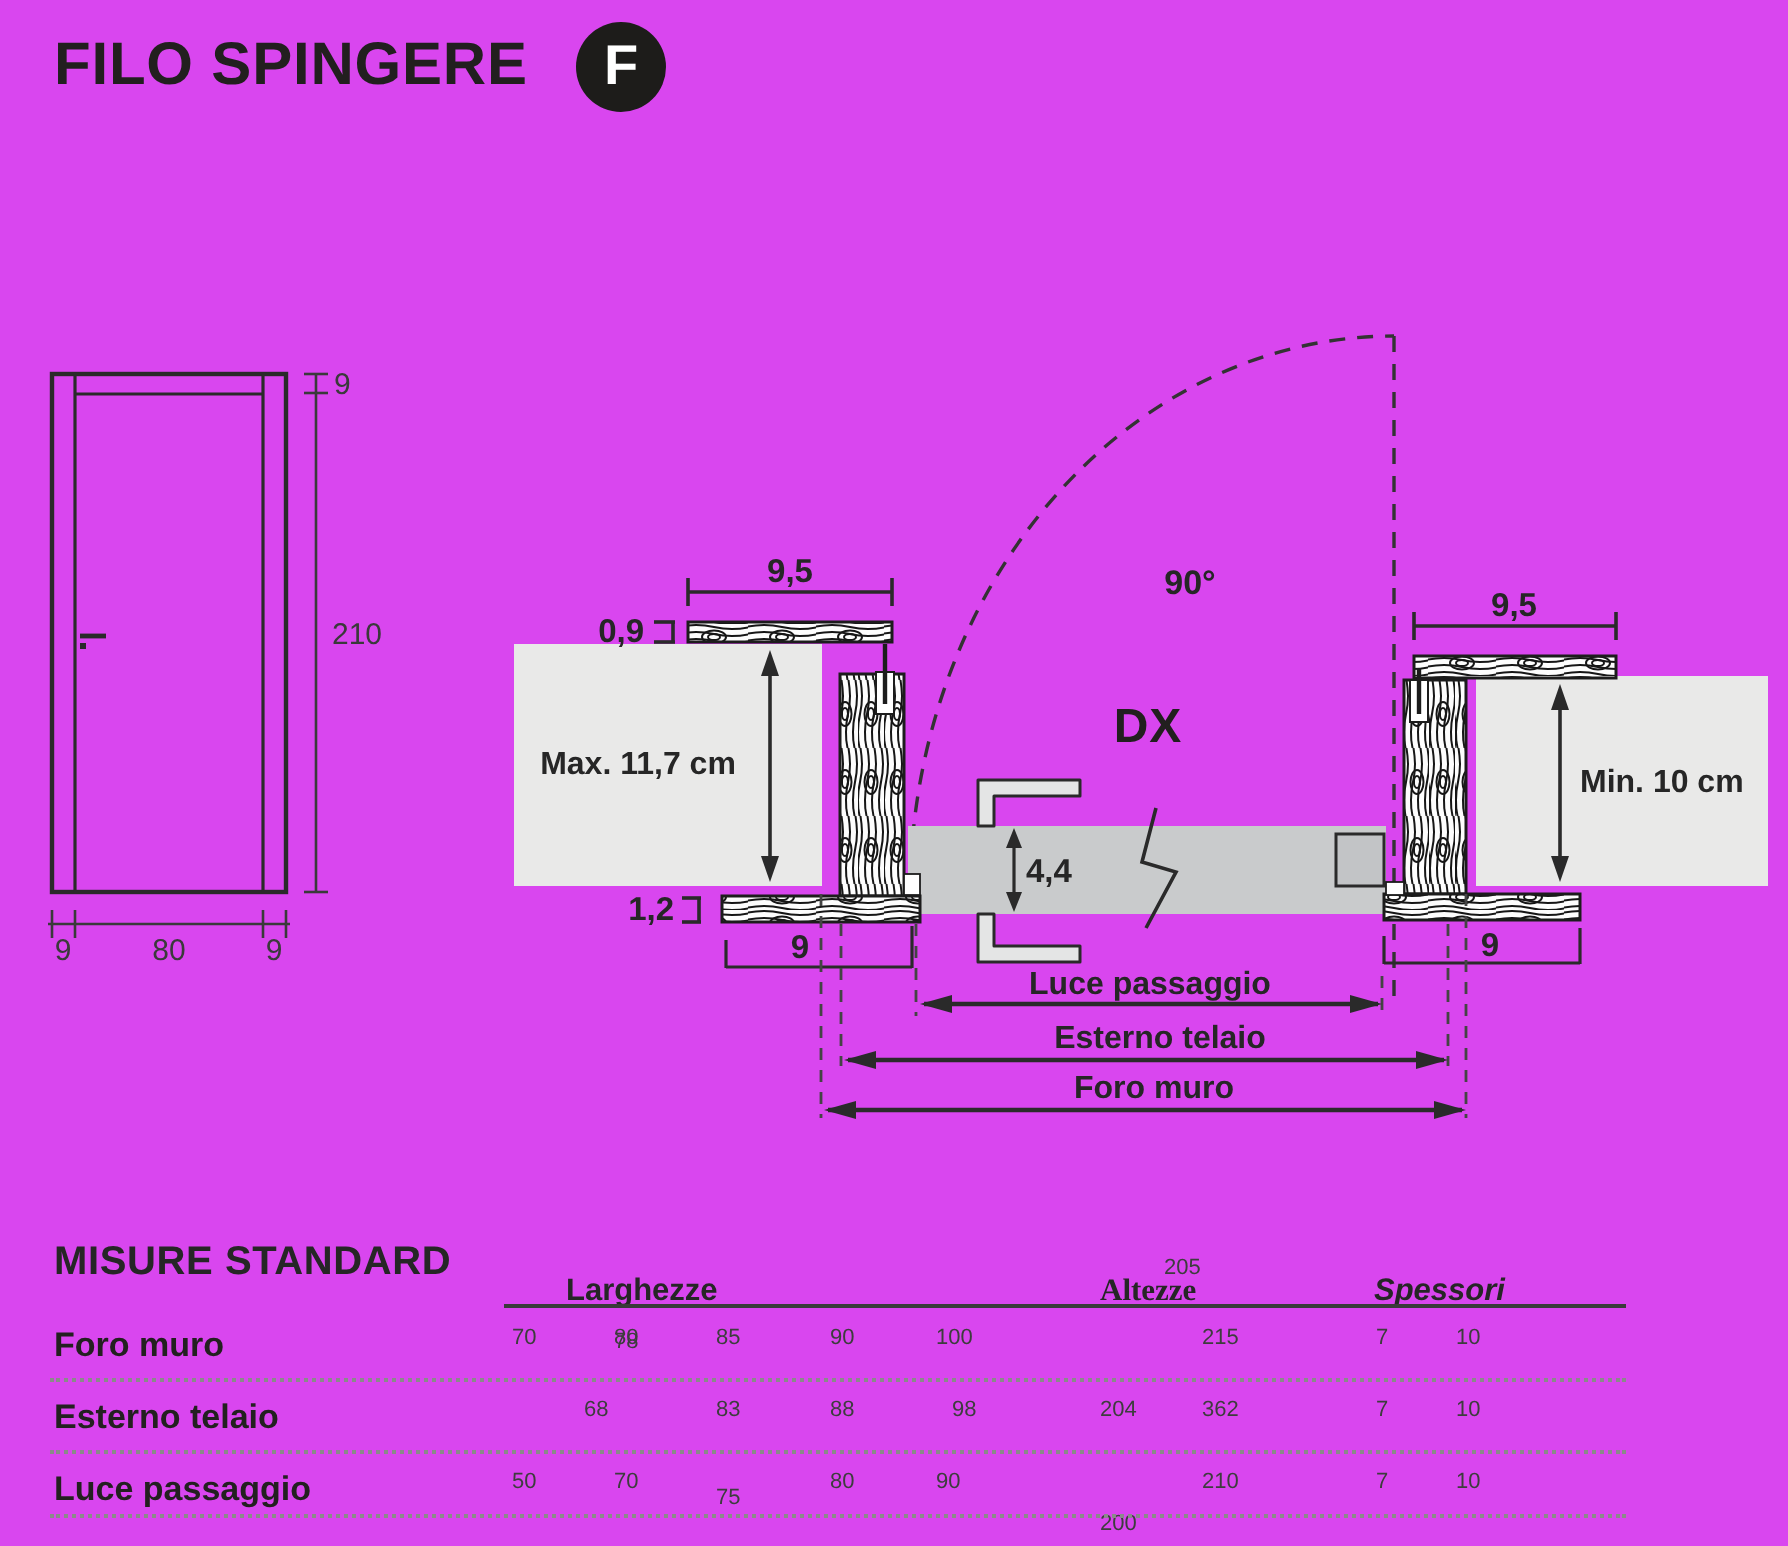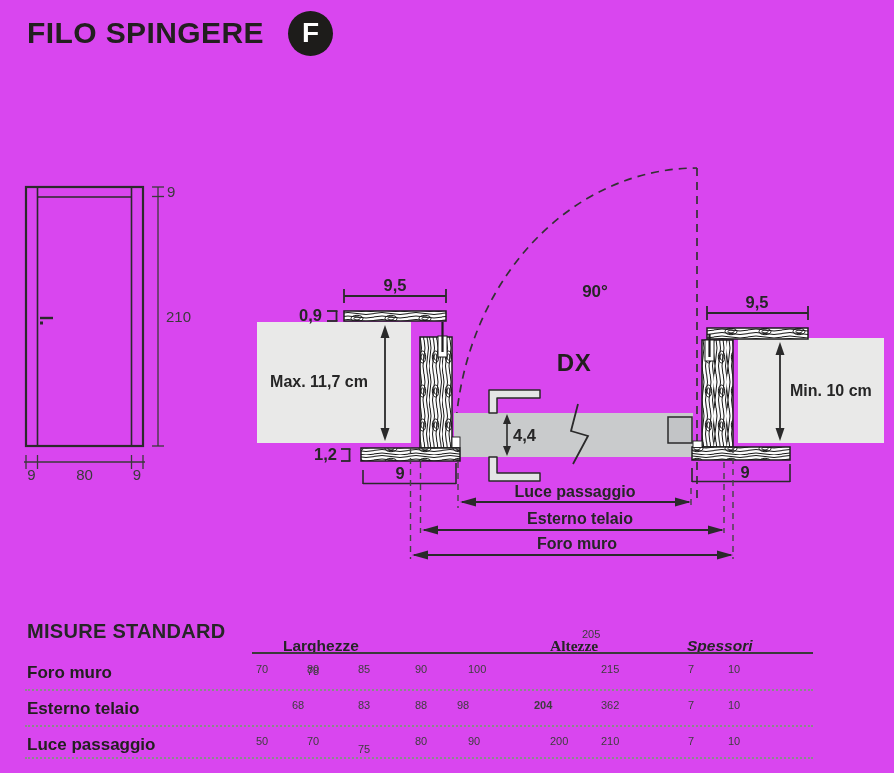--- a/index.html
+++ b/index.html
@@ -235,35 +235,35 @@
     <span class="abs tbl-val" style="left:728px;top:663px;">10</span>
   </div>
   <div class="abs tbl-dotted" style="top:689px;"></div>
 
   <div class="abs tbl-label" style="top:699px;">Esterno telaio</div>
   <div>
     <span class="abs tbl-val" style="left:256px;top:699px;margin-left:36px;">68</span>
     <span class="abs tbl-val" style="left:307px;top:665px;">78</span>
     <span class="abs tbl-val" style="left:358px;top:699px;">83</span>
     <span class="abs tbl-val" style="left:415px;top:699px;">88</span>
-    <span class="abs tbl-val" style="left:457px;top:699px;text-align:center;">98</span>
-    <span class="abs tbl-val" style="left:534px;top:699px;font-weight:bold;">204</span>
+    <span class="abs tbl-val" style="left:476px;top:699px;text-align:center;">98</span>
+    <span class="abs tbl-val" style="left:550px;top:699px;">204</span>
     <span class="abs tbl-val" style="left:601px;top:699px;">362</span>
     <span class="abs tbl-val" style="left:688px;top:699px;">7</span>
     <span class="abs tbl-val" style="left:728px;top:699px;">10</span>
   </div>
   <div class="abs tbl-dotted" style="top:725px;"></div>
 
   <div class="abs tbl-label" style="top:735px;">Luce passaggio</div>
   <div>
     <span class="abs tbl-val" style="left:256px;top:735px;">50</span>
     <span class="abs tbl-val" style="left:307px;top:735px;">70</span>
     <span class="abs tbl-val" style="left:358px;top:743px;">75</span>
     <span class="abs tbl-val" style="left:415px;top:735px;">80</span>
     <span class="abs tbl-val" style="left:468px;top:735px;">90</span>
-    <span class="abs tbl-val" style="left:550px;top:735px;">200</span>
+    <span class="abs tbl-val" style="left:550px;top:756px;">200</span>
     <span class="abs tbl-val" style="left:601px;top:735px;">210</span>
     <span class="abs tbl-val" style="left:688px;top:735px;">7</span>
     <span class="abs tbl-val" style="left:728px;top:735px;">10</span>
   </div>
   <div class="abs tbl-dotted" style="top:757px;"></div>
 
 </div>
 
 </body></html>

